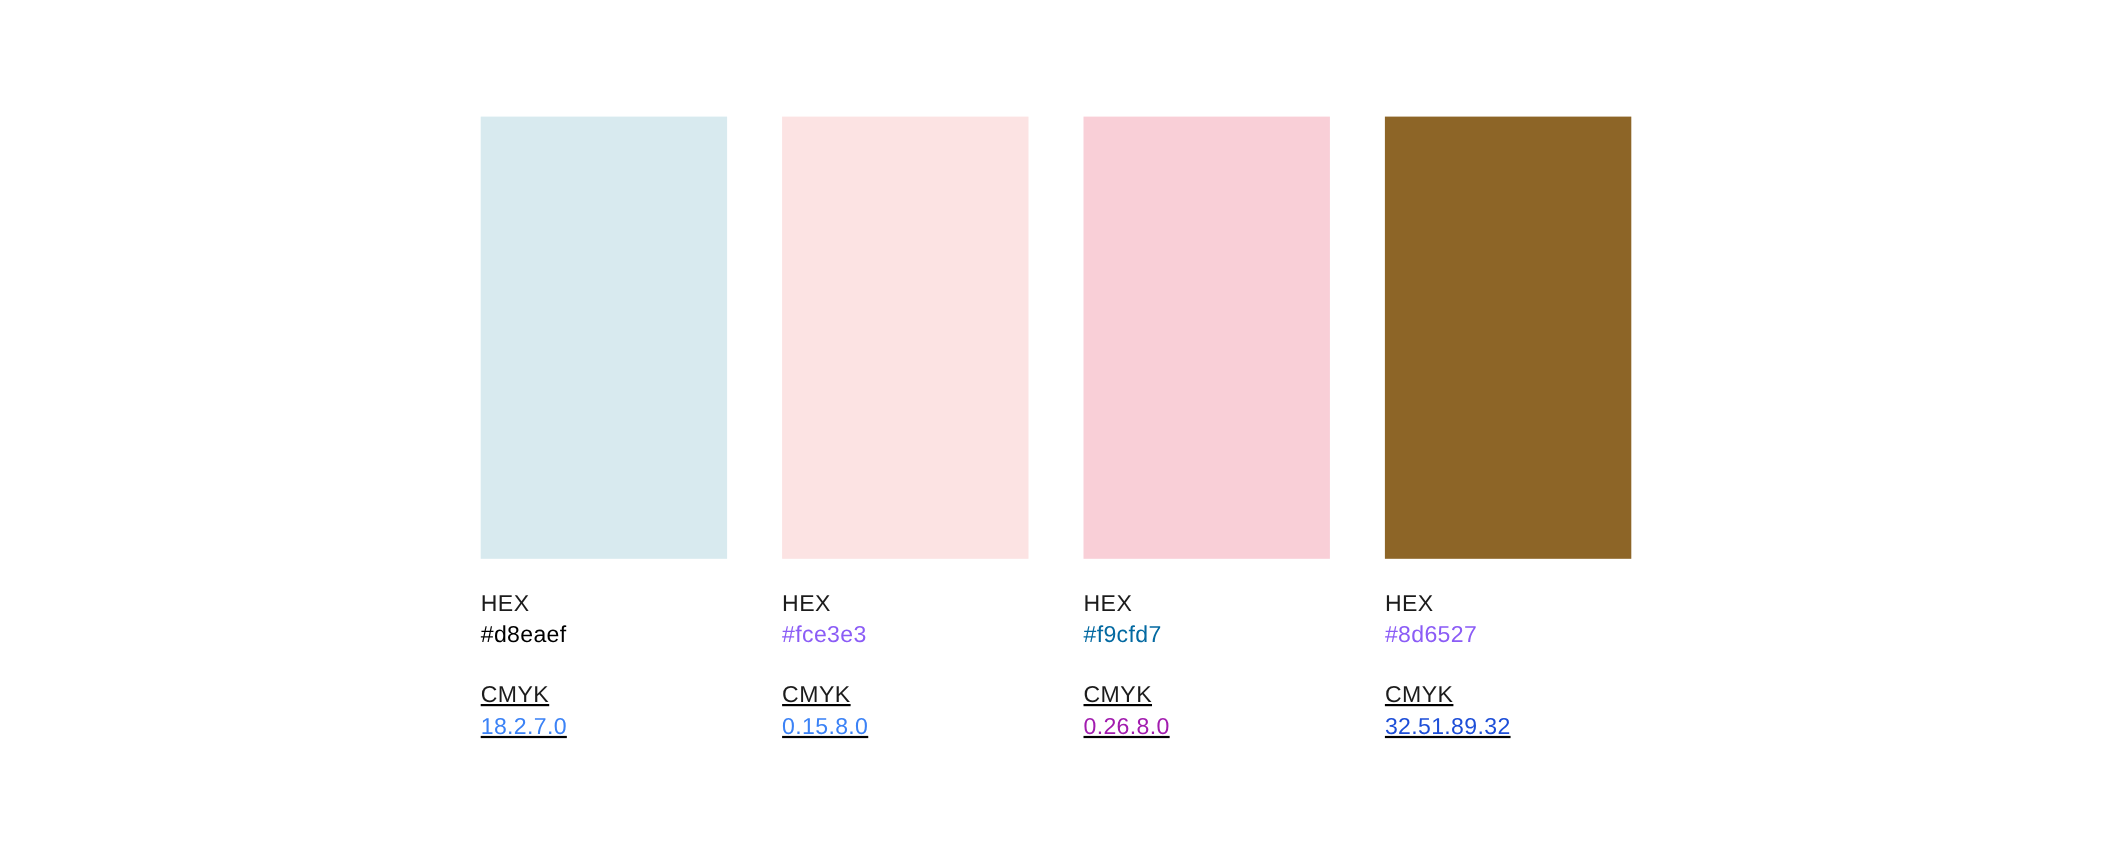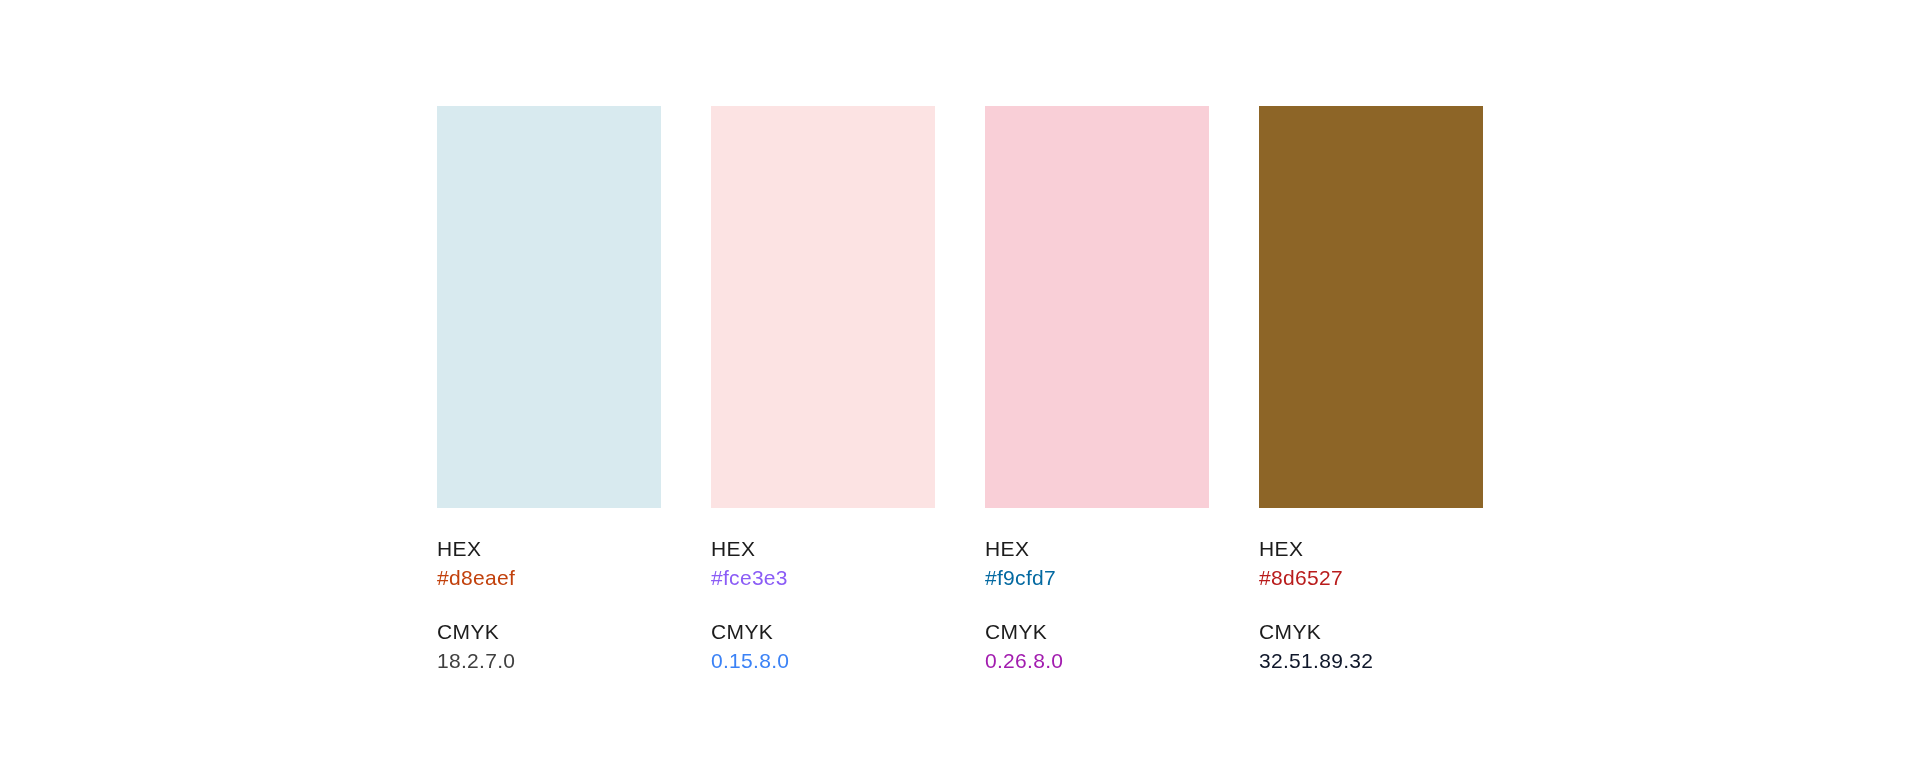--- a/index.html
+++ b/index.html
@@ -45,20 +45,21 @@
     flex-direction: column;
     align-items: flex-start;
   }
   .info-group {
     display: flex;
     flex-direction: column;
     align-items: flex-start;
   }
   .info-group + .info-group {
     margin-top: 25px;
+    text-decoration: underline;
   }
   .info-label {
     font-size: 21px;
     line-height: 29px;
     font-weight: 400;
     letter-spacing: 0.4px;
     color: #1c1c1c;
     white-space: nowrap;
   }
   .info-value {
@@ -74,25 +75,25 @@
 <body style="background: rgb(255, 255, 255);">
 
 <div class="palette-board">
   <div class="swatch-row">
 
     <div class="swatch-card">
       <div class="swatch-chip" style="background-color: rgb(216, 234, 239);"></div>
       <div class="swatch-info">
         <div class="info-group">
           <div class="info-label" style="color: rgb(28, 28, 28);">HEX</div>
-          <div class="info-value" style="color: #c2410c;">#d8eaef</div>
+          <div class="info-value" style="color: #000000;">#d8eaef</div>
         </div>
         <div class="info-group">
           <div class="info-label" style="color: rgb(28, 28, 28);">CMYK</div>
-          <div class="info-value" style="color: #404040;">18.2.7.0</div>
+          <div class="info-value" style="color: #3b82f6;">18.2.7.0</div>
         </div>
       </div>
     </div>
 
     <div class="swatch-card">
       <div class="swatch-chip" style="background-color: rgb(252, 227, 227);"></div>
       <div class="swatch-info">
         <div class="info-group">
           <div class="info-label" style="color: rgb(28, 28, 28);">HEX</div>
           <div class="info-value" style="color: #8b5cf6;">#fce3e3</div>
@@ -116,23 +117,23 @@
           <div class="info-value" style="color: #a21caf;">0.26.8.0</div>
         </div>
       </div>
     </div>
 
     <div class="swatch-card">
       <div class="swatch-chip" style="background-color: rgb(141, 101, 39);"></div>
       <div class="swatch-info">
         <div class="info-group">
           <div class="info-label" style="color: rgb(28, 28, 28);">HEX</div>
-          <div class="info-value" style="color: #b91c1c;">#8d6527</div>
+          <div class="info-value" style="color: #8b5cf6;">#8d6527</div>
         </div>
         <div class="info-group">
           <div class="info-label" style="color: rgb(28, 28, 28);">CMYK</div>
-          <div class="info-value" style="color: #0f172a;">32.51.89.32</div>
+          <div class="info-value" style="color: #1d4ed8;">32.51.89.32</div>
         </div>
       </div>
     </div>
 
   </div>
 </div>
 
 </body></html>

